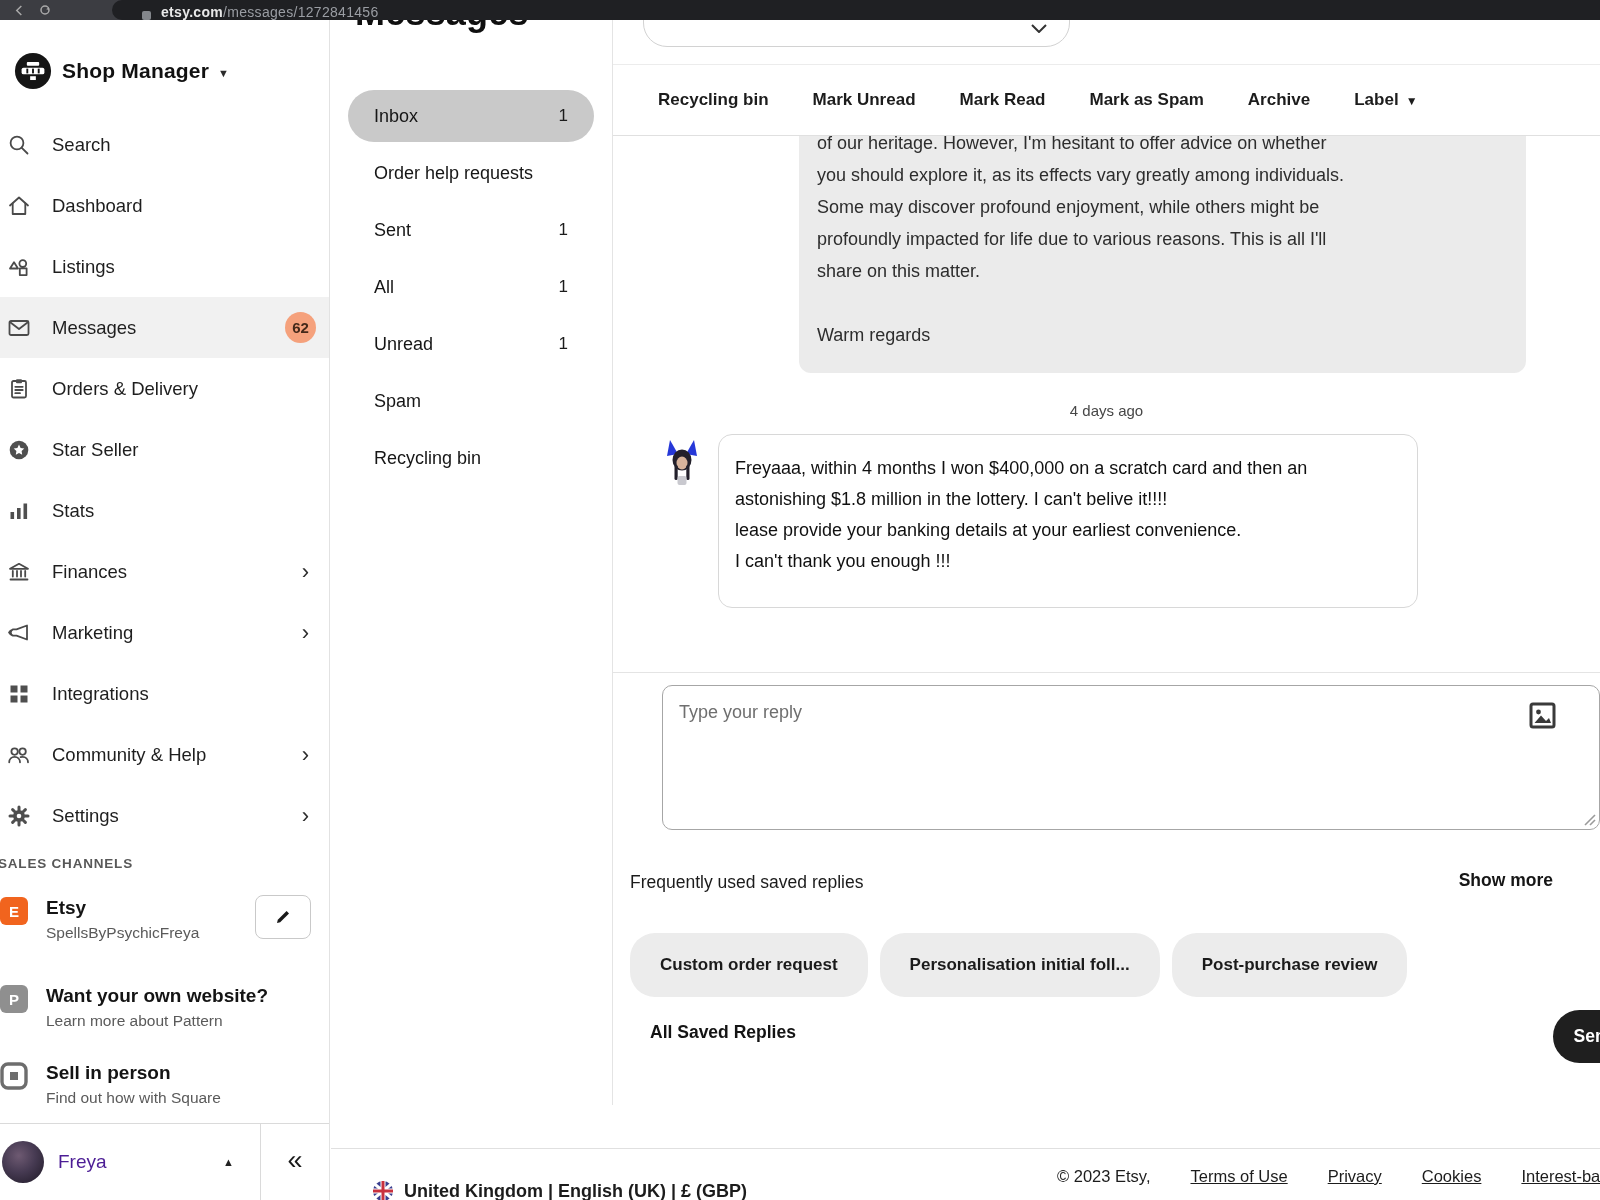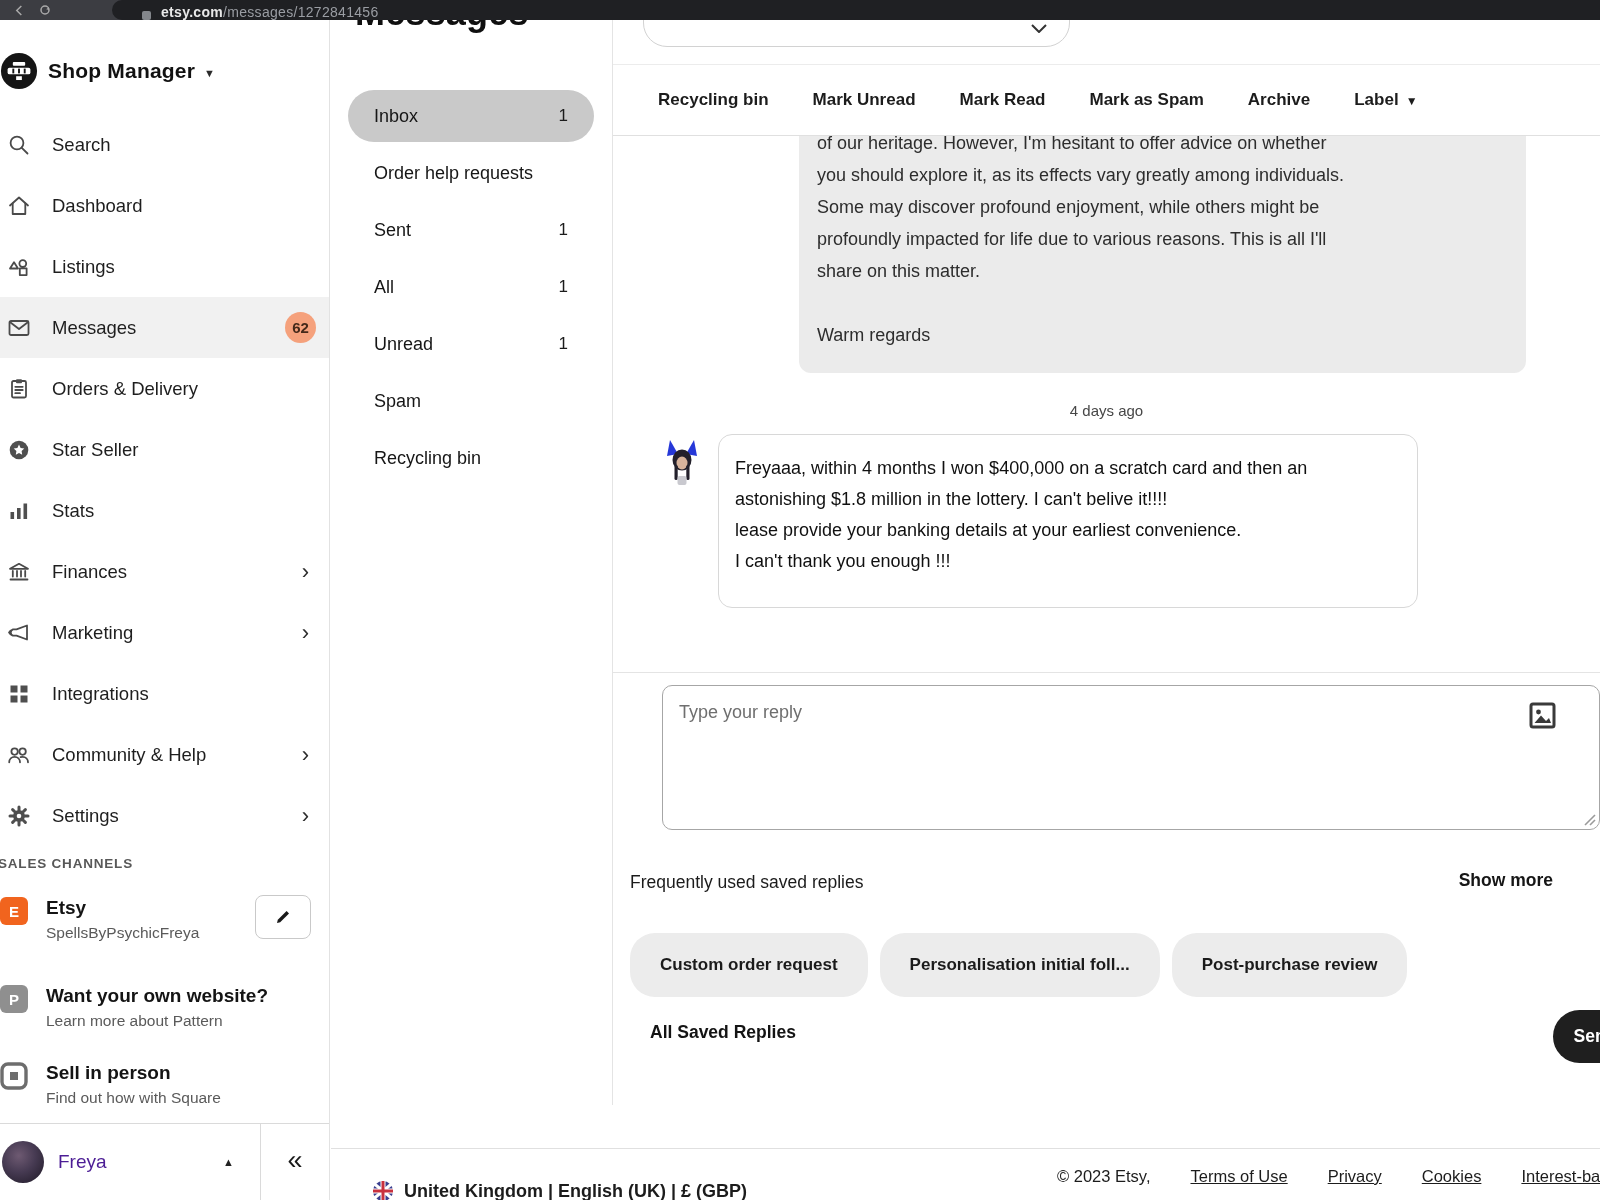--- a/index.html
+++ b/index.html
@@ -16,21 +16,21 @@
   .browser-bar{position:absolute;left:0;top:0;width:1600px;height:20px;background:#3c3d42;z-index:60;}
   .bb-left{position:absolute;left:0;top:0;width:112px;height:20px;display:flex;align-items:center;gap:14px;padding-left:14px;box-sizing:border-box;color:#b8b8b8;font-size:12px;}
   .bb-url{position:absolute;left:112px;top:0;right:0;height:20px;background:#1f2023;border-radius:10px 0 0 10px;display:flex;align-items:flex-end;overflow:hidden;}
   .bb-lock{width:9px;height:9px;background:#84878c;border-radius:2px;margin:5px 10px 0 30px;}
   .bb-text{font-size:14px;margin-top:-3px;white-space:nowrap;letter-spacing:.3px;}
   .bb-text b{color:#e9e9e9;font-weight:700;}
   .bb-text span{color:#9a9da3;}
 
   
   .sidebar{position:absolute;left:0;top:20px;width:330px;bottom:0;background:#fff;border-right:1px solid #e2e2e2;box-sizing:border-box;}
-  .brand{display:flex;align-items:center;height:74px;padding-left:0;margin-top:14px;}
+  .brand{display:flex;align-items:center;height:74px;padding-left:14px;margin-top:14px;}
   .brand-name{font-size:21px;font-weight:700;color:#111;margin-left:10px;letter-spacing:.2px;}
   .brand-caret{color:#2b2b2b;font-size:11px;margin-left:9px;margin-top:4px;}
   .nav{margin-top:6px;}
   .nav-item{height:61px;display:flex;align-items:center;padding-left:6px;cursor:pointer;}
   .nav-item.selected{background:#f1f1f1;}
   .nav-icon{width:40px;display:flex;justify-content:flex-start;}
   .nav-label{font-size:18.5px;color:#1e1e1e;margin-left:6px;}
   .nav-badge{margin-left:auto;margin-right:13px;width:31px;height:31px;border-radius:50%;background:#f5a17c;color:#44291a;font-size:15px;font-weight:700;display:flex;align-items:center;justify-content:center;}
   .nav-chev{margin-left:auto;margin-right:20px;font-size:22px;color:#2d2d2d;line-height:1;}
   .sc-header{position:absolute;top:836px;left:-2px;font-size:13.5px;font-weight:700;letter-spacing:.8px;color:#585858;}

